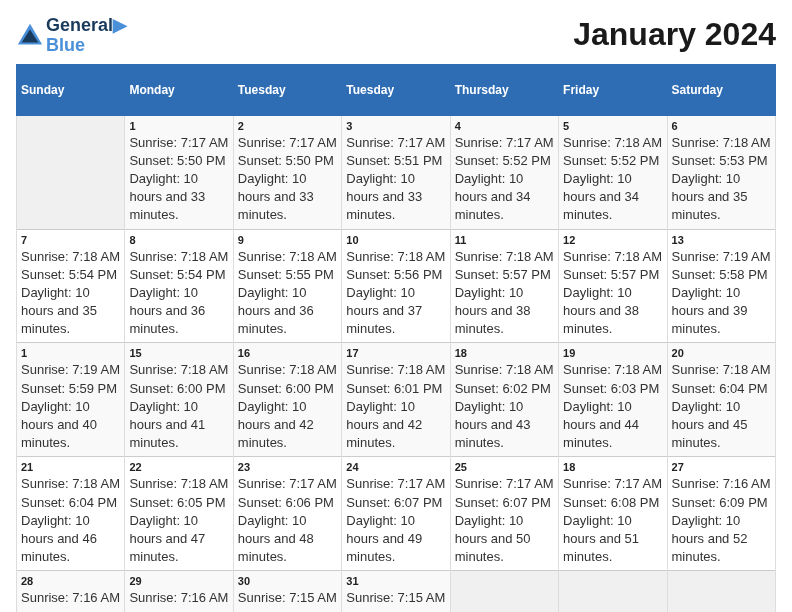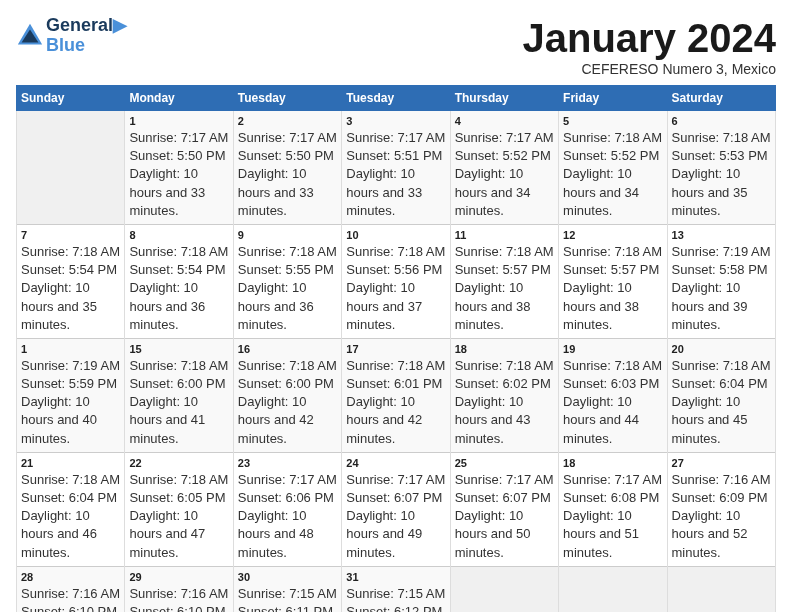--- a/index.html
+++ b/index.html
@@ -27,39 +27,39 @@
     }
     .logo-icon {
       width: 28px;
       height: 28px;
       margin-right: 2px;
     }
     .title-block {
       text-align: right;
     }
     .month-title {
-      font-size: 40px;
+      font-size: 32px;
       font-weight: bold;
       color: #1a1a1a;
     }
     .subtitle {
       font-size: 14px;
       color: #333;
     }
     table {
       width: 100%;
       border-collapse: collapse;
       table-layout: fixed;
     }
     thead tr th {
       background-color: #2e6db4;
       color: #fff;
       font-size: 12px;
       font-weight: bold;
-      padding: 5px 4px;
+      padding: 18px 4px;
       text-align: left;
       border: 1px solid #2e6db4;
     }
     tbody tr {
       border-bottom: 1px solid #ccc;
     }
     tbody tr td {
       vertical-align: top;
       padding: 4px 4px;
       font-size: 9.5px;
@@ -99,21 +99,20 @@
         <polygon points="15,2 28,24 2,24" fill="#4a90d9"></polygon>
         <polygon points="15,8 24,22 6,22" fill="#1a3a5c"></polygon>
       </svg>
       <div>
         <div style="font-size:18px;font-weight:bold;color:#1a3a5c;line-height:1.1;">General<span style="color:#4a90d9;">▶</span></div>
         <div style="font-size:18px;font-weight:bold;color:#4a90d9;line-height:1.1;">Blue</div>
       </div>
     </div>
     <div class="title-block">
       <div class="month-title">January 2024</div>
-      <div class="subtitle">CEFERESO Numero 3, Mexico</div>
     </div>
   </div>
 
   <table>
     <thead>
       <tr>
         <th>Sunday</th>
         <th>Monday</th>
         <th>Tuesday</th>
         <th>Tuesday</th>

